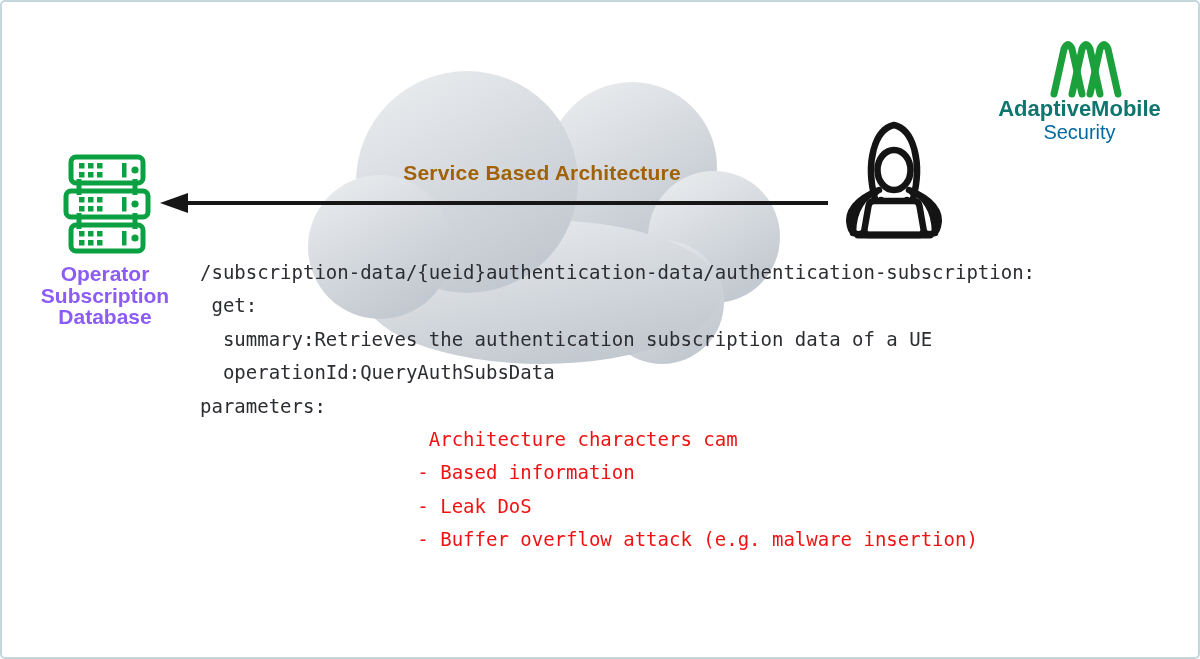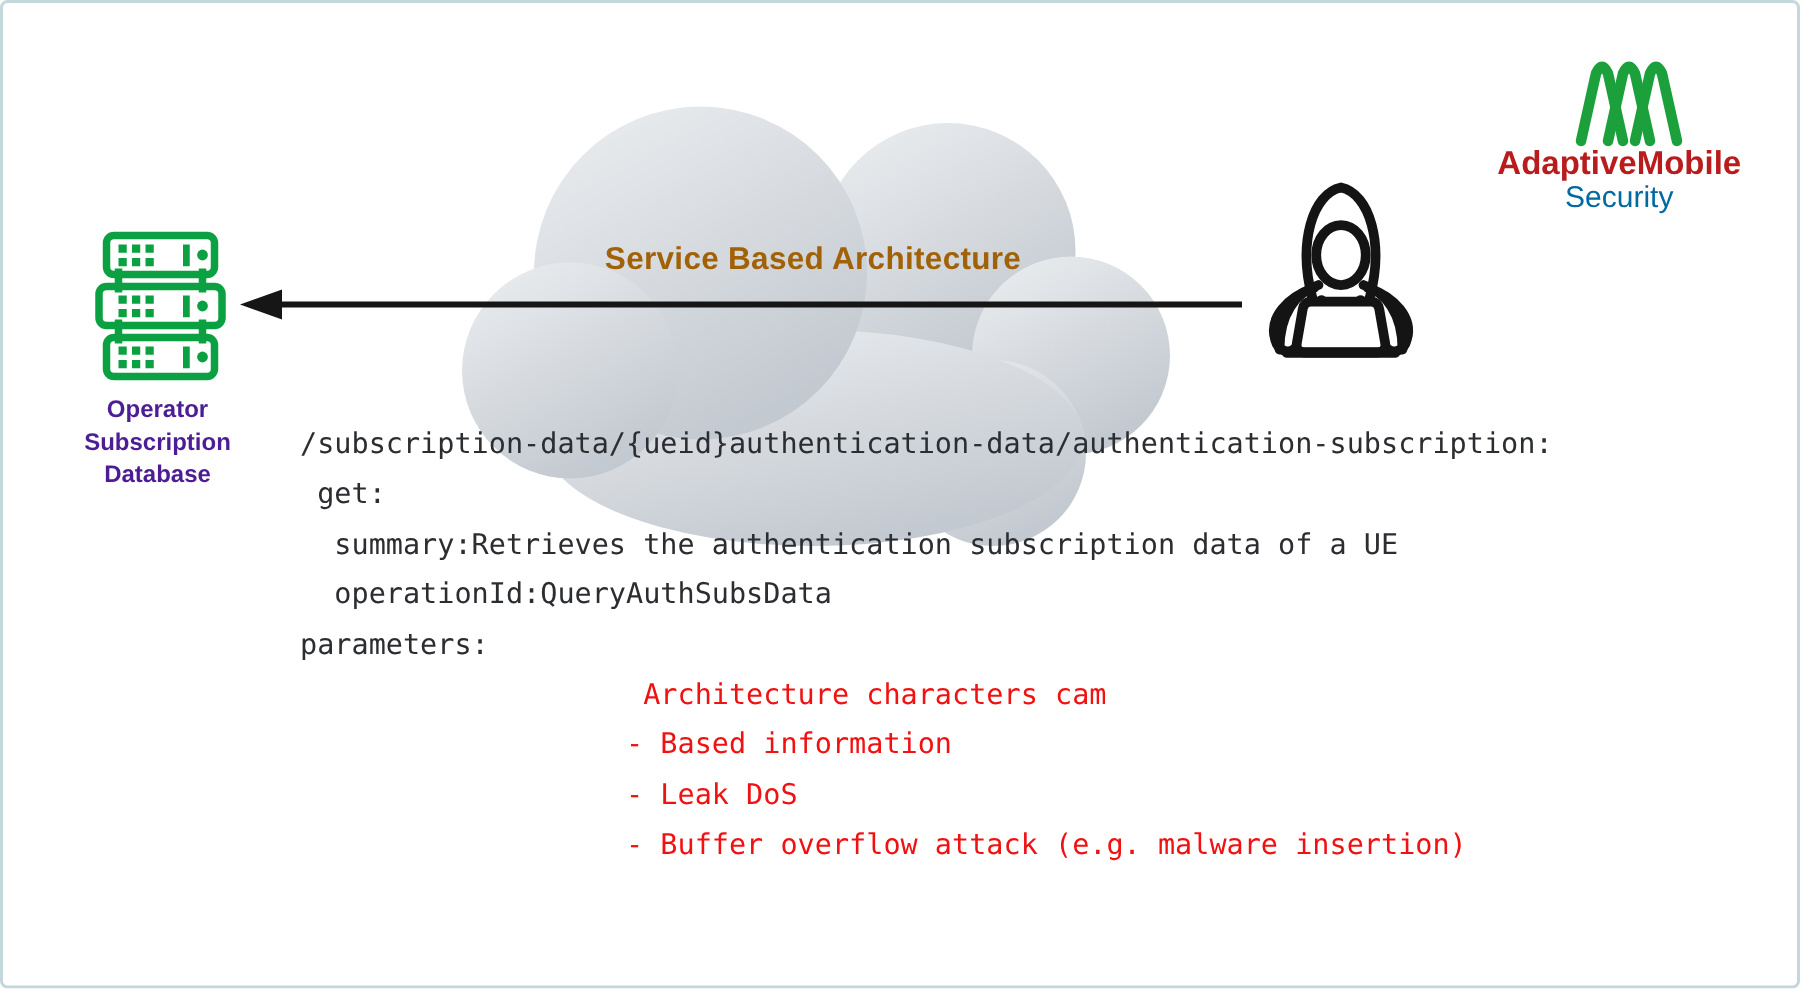--- a/index.html
+++ b/index.html
@@ -15,35 +15,35 @@
   .arrow{left:148px;top:189px;}
   
   .sba-title{
     left:330px;top:159px;width:420px;text-align:center;
     font-size:21px;font-weight:bold;color:#a16207;letter-spacing:.2px;
   }
   
   .server{left:60px;top:151px;}
   .db-label{
     left:23px;top:261px;width:160px;text-align:center;
-    color:#4c1d95;font-weight:bold;font-size:16px;line-height:21.5px;
+    color:#8b5cf6;font-weight:bold;font-size:21px;line-height:21.5px;
     white-space:pre-line;
   }
   
   .hacker{left:828px;top:110px;}
   
   .logo-mark{left:1042px;top:34px;}
   .logo-text{left:975px;top:95px;width:205px;text-align:center;}
-  .logo-brand{font-size:22px;font-weight:bold;color:#b91c1c;line-height:24px;}
+  .logo-brand{font-size:22px;font-weight:bold;color:#0f766e;line-height:24px;}
   .logo-division{font-size:20px;font-weight:normal;color:#0369a1;line-height:22px;}
   
   .code{
     left:198px;top:254px;
     font-family:"DejaVu Sans Mono","Liberation Mono",monospace;
-    font-size:19px;line-height:33.4px;color:#2b2d31;margin-top:24px;
+    font-size:19px;line-height:33.4px;color:#2b2d31;
   }
   .code div{white-space:pre;}
   .red{color:#f01212;}
 </style>
 </head>
 <body>
 
 <div class="stage">
 
   <svg class="abs cloud" width="490" height="312" viewBox="0 0 490 312">

